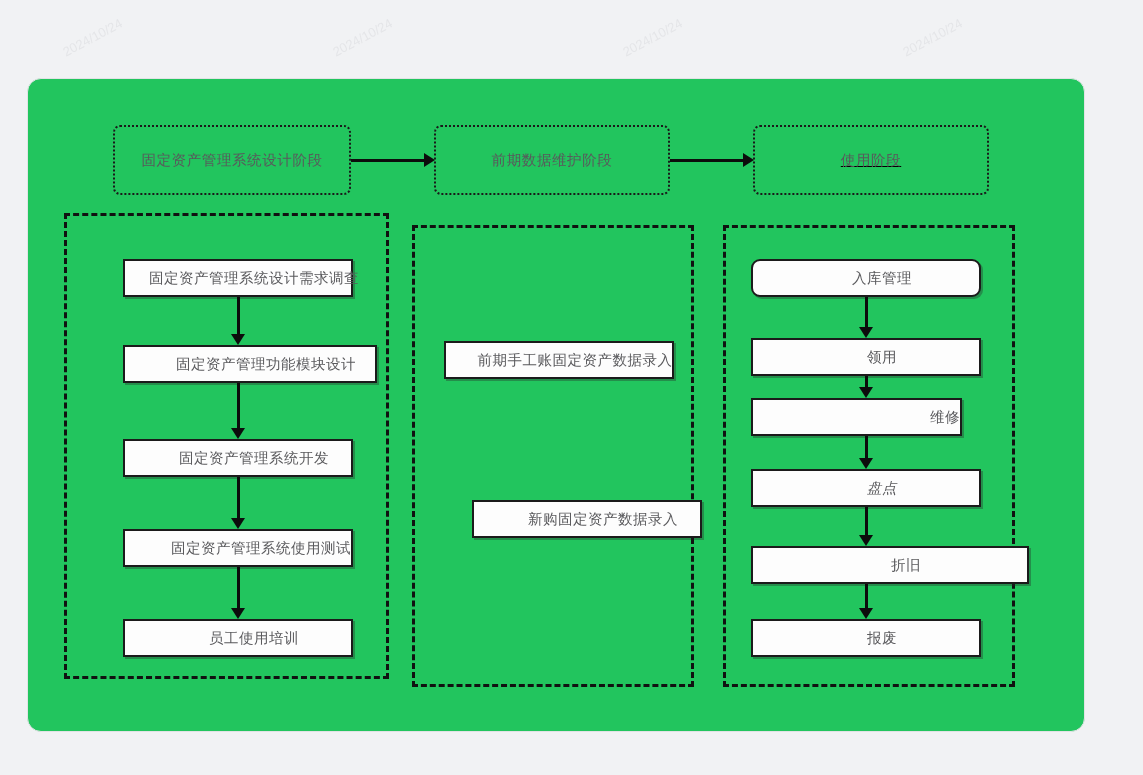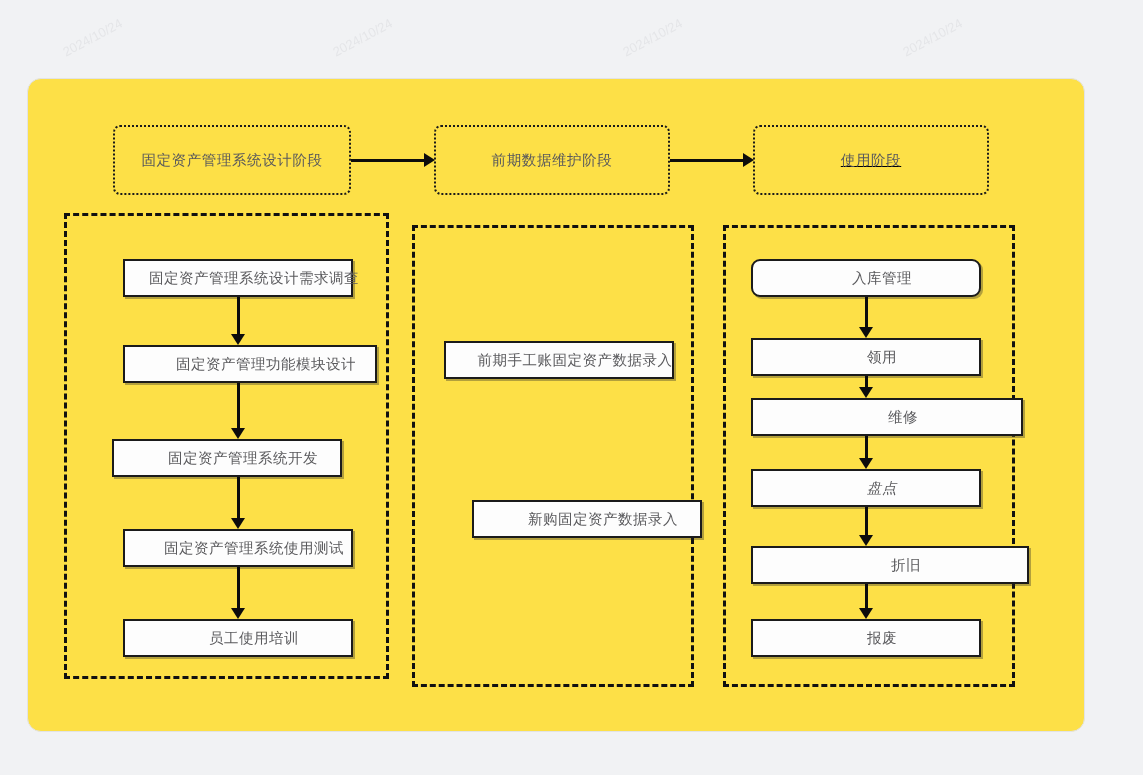--- a/index.html
+++ b/index.html
@@ -13,21 +13,21 @@
   #canvas {
     position: relative;
     width: 1143px; height: 775px;
     background: #f1f2f4;
   }
   
   .card {
     position: absolute;
     left: 27px; top: 78px;
     width: 1058px; height: 654px;
-    background: #fde047;
+    background: #22c55e;
     border: 1px solid #e2e3e5;
     border-radius: 14px;
   }
   
   .phase {
     position: absolute;
     border: 2px dotted #1a1a1a;
     border-radius: 7px;
     background: transparent;
     display: flex;
@@ -149,42 +149,42 @@
         <div class="group" style="left: 384px; top: 146px; width: 282px; height: 462px;"></div>
         <div class="group" style="left: 695px; top: 146px; width: 292px; height: 462px;"></div>
       </div>
     <div id="steps">
         <div class="pbox" style="left: 95px; top: 180px; width: 230px; height: 38px;">
           <span>固定资产管理系统设计需求调查</span>
         </div>
         <div class="pbox" style="left: 95px; top: 266px; width: 254px; height: 38px;">
           <span>固定资产管理功能模块设计</span>
         </div>
-        <div class="pbox" style="left: 84px; top: 360px; width: 230px; height: 38px;">
+        <div class="pbox" style="left: 95px; top: 360px; width: 230px; height: 38px;">
           <span>固定资产管理系统开发</span>
         </div>
-        <div class="pbox" style="left: 95px; top: 450px; width: 230px; height: 38px;">
+        <div class="pbox" style="left: 95px; top: 450px; width: 230px; height: 38px; justify-content: flex-end;">
           <span>固定资产管理系统使用测试</span>
         </div>
         <div class="pbox" style="left: 95px; top: 540px; width: 230px; height: 38px;">
           <span>员工使用培训</span>
         </div>
         <div class="pbox" style="left: 416px; top: 262px; width: 230px; height: 38px;">
           <span>前期手工账固定资产数据录入</span>
         </div>
         <div class="pbox" style="left: 416px; top: 421px; width: 230px; height: 38px; margin-left: 28px;">
           <span>新购固定资产数据录入</span>
         </div>
         <div class="pbox" style="left: 723px; top: 180px; width: 230px; height: 38px; border-radius: 9px;">
           <span>入库管理</span>
         </div>
         <div class="pbox" style="left: 723px; top: 259px; width: 230px; height: 38px;">
           <span>领用</span>
         </div>
-        <div class="pbox" style="left: 723px; top: 319px; width: 272px; height: 38px;">
+        <div class="pbox" style="left: 723px; top: 319px; width: 211px; height: 38px; justify-content: flex-end;">
           <span>维修</span>
         </div>
         <div class="pbox" style="left: 723px; top: 390px; width: 230px; height: 38px; font-style: italic;">
           <span>盘点</span>
         </div>
         <div class="pbox" style="left: 723px; top: 467px; width: 278px; height: 38px;">
           <span>折旧</span>
         </div>
         <div class="pbox" style="left: 723px; top: 540px; width: 230px; height: 38px;">
           <span>报废</span>

